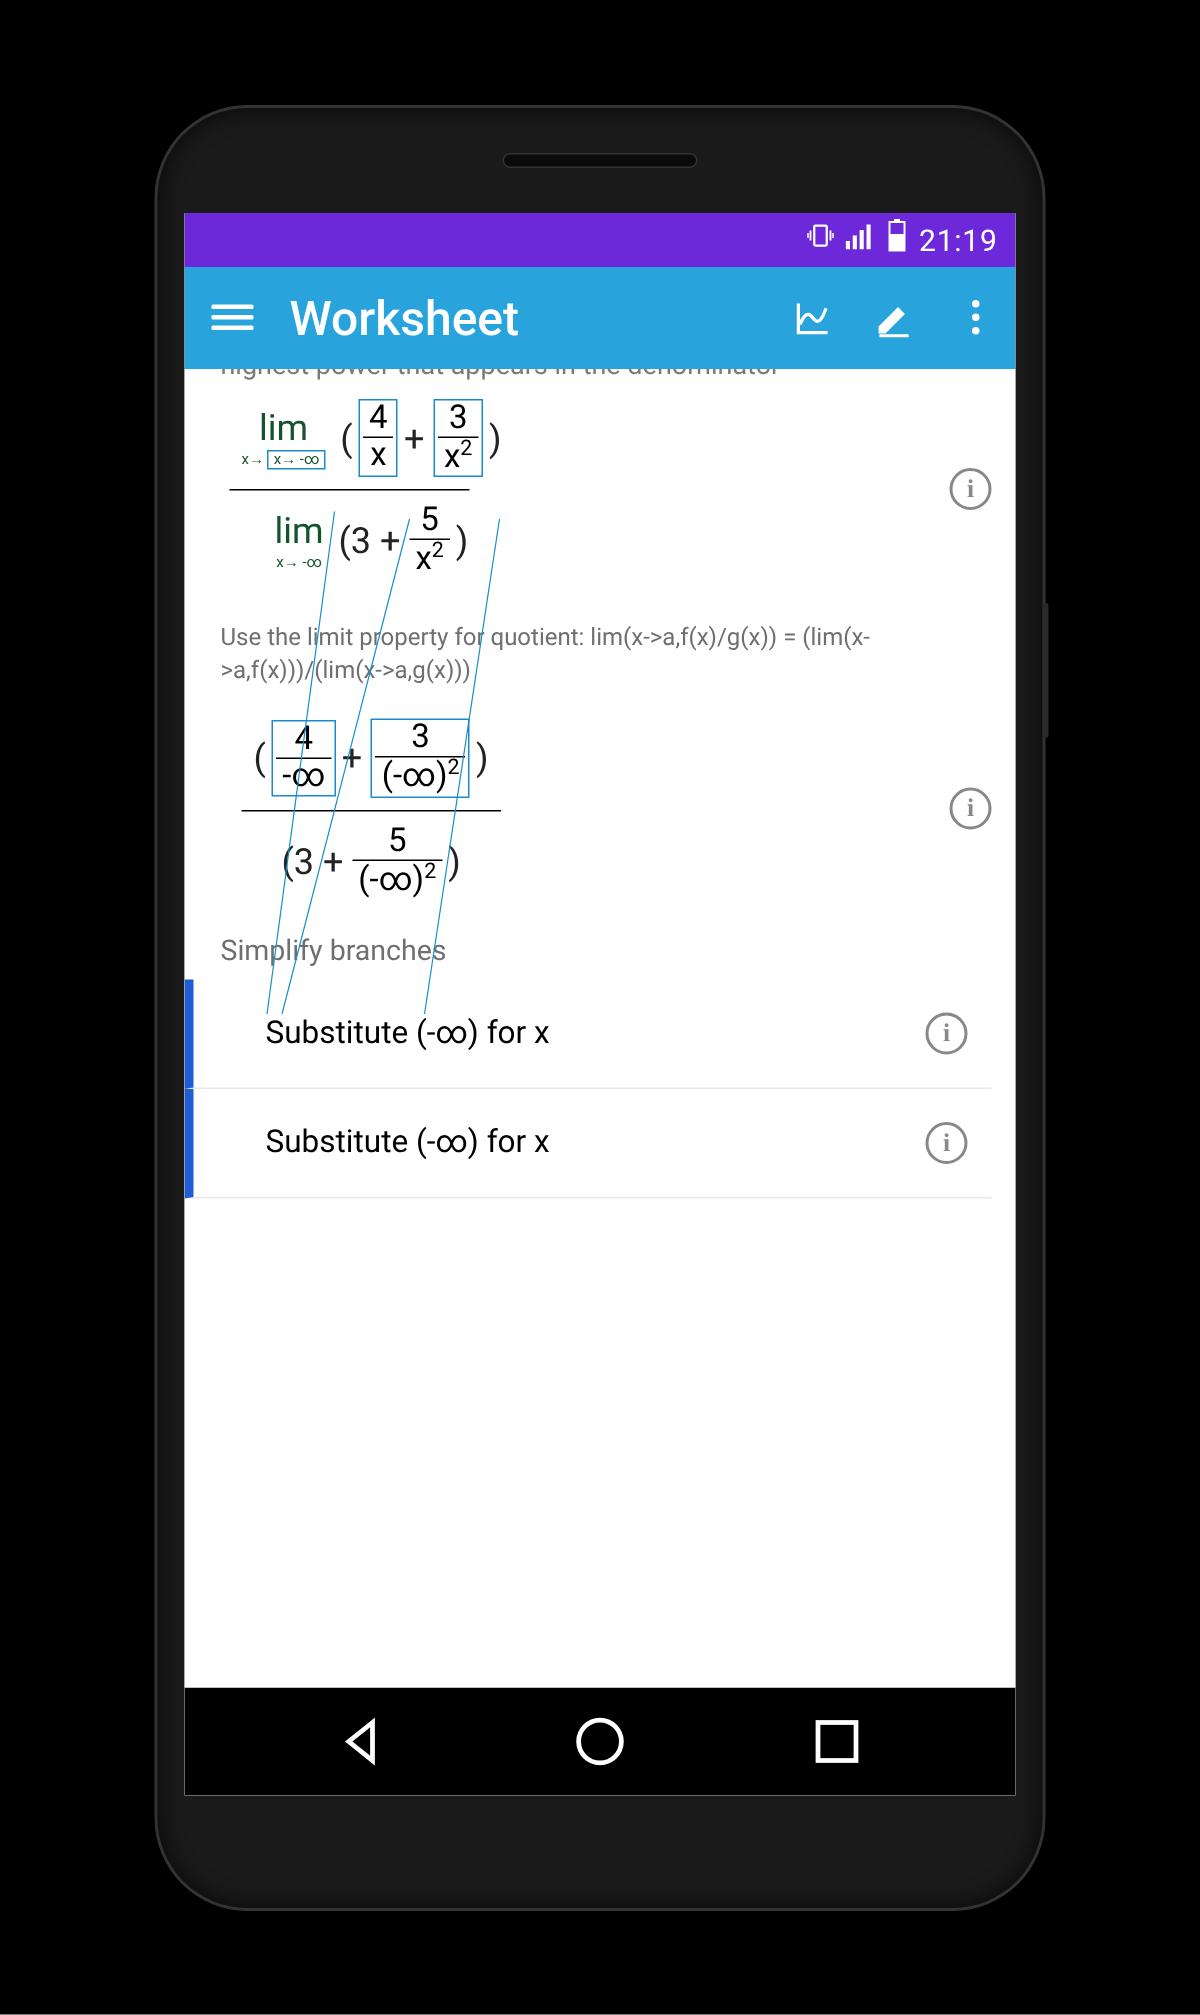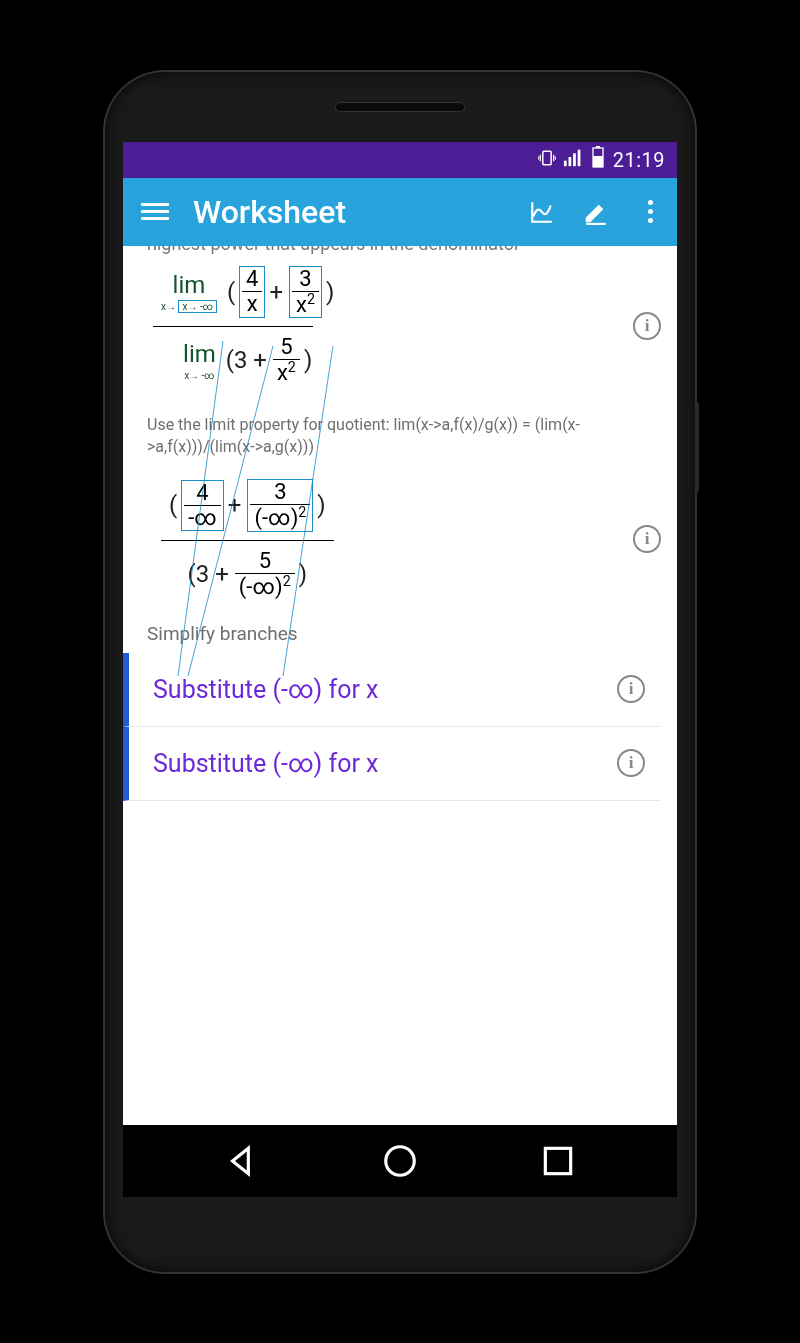--- a/index.html
+++ b/index.html
@@ -45,21 +45,21 @@
   width: 100%;
   height: 100%;
   background: #fff;
   position: relative;
   overflow: hidden;
   display: flex;
   flex-direction: column;
 }
 .status-bar {
   height: 36px;
-  background: #4c1d95;
+  background: #6d28d9;
   display: flex;
   align-items: center;
   justify-content: flex-end;
   padding: 0 12px;
   gap: 6px;
   color: #fff;
   font-size: 20px;
 }
 .status-bar .vibrate-icon { font-size: 18px; }
 .status-bar .signal-icon svg { width: 22px; height: 22px; fill: #fff; }
@@ -128,21 +128,21 @@
 .simplify { color: #6f6f6f; font-size: 19px; margin-top: 10px; padding-bottom: 8px; }
 .sub-step {
   border-left: 6px solid #1f5cd6;
   margin-left: -24px;
   padding: 22px 16px 22px 24px;
   display: flex;
   align-items: center;
   border-bottom: 1px solid #e8e8e8;
 }
 .sub-step:first-of-type { border-top: 1px solid #e8e8e8; margin-top: 8px; }
-.sub-step-text { flex: 1; color: #6d28d9; font-size: 25px; }
+.sub-step-text { flex: 1; color: #000000; font-size: 21px; margin-left: 24px; }
 .nav-bar {
   height: 72px;
   background: #000;
   display: flex;
   align-items: center;
   justify-content: space-around;
   padding: 0 40px;
 }
 .nav-btn { width: 38px; height: 38px; cursor: pointer; display: flex; align-items: center; justify-content: center; }
 .nav-btn svg { width: 100%; height: 100%; stroke: #fff; fill: none; stroke-width: 2; }

